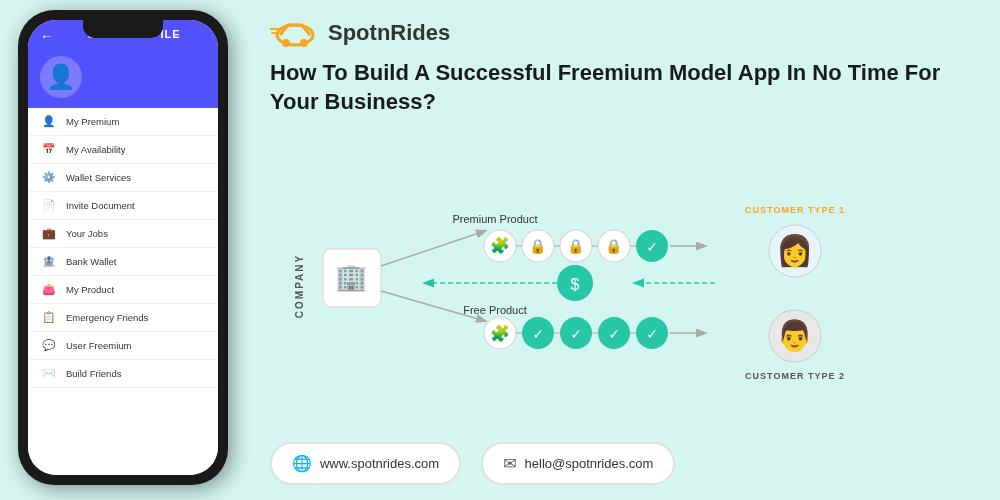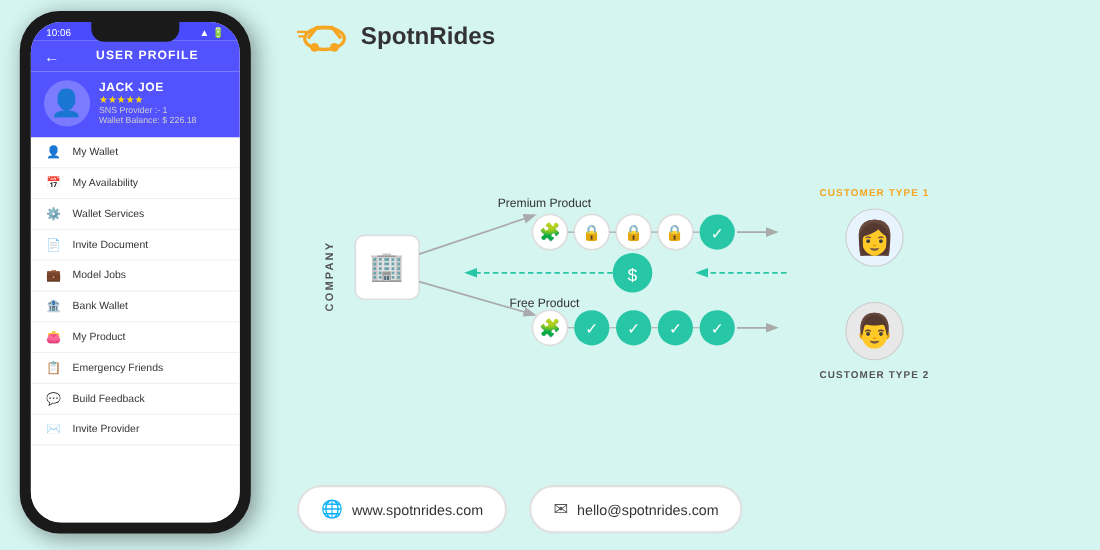--- a/index.html
+++ b/index.html
@@ -241,83 +241,73 @@
     }
   </style>
 </head>
 <body>
 
 <div class="phone-wrapper">
   <div class="phone-outer">
     <div class="phone-notch"></div>
     <div class="phone-screen">
 
-      <div class="status-bar">
-        <span>10:06</span>
-        <span>▲ 🔋</span>
-      </div>
 
       <div class="app-header">
         <span class="back-arrow">←</span>
         <span class="header-title">USER PROFILE</span>
       </div>
 
       <div class="profile-section">
         <div class="avatar-circle">
           <span class="avatar-icon">👤</span>
         </div>
-        <div class="profile-info">
-          <div class="profile-name">JACK JOE</div>
-          <div class="stars">★★★★★</div>
-          <div class="profile-detail">SNS Provider :- 1</div>
-          <div class="wallet-balance">Wallet Balance: $ 226.18</div>
-        </div>
       </div>
 
       <div class="menu-list">
 
       <div class="menu-item">
       <span class="menu-icon">👤</span>
-      <span>My Wallet</span>
+      <span>My Premium</span>
     </div>
           <div class="menu-item">
       <span class="menu-icon">📅</span>
       <span>My Availability</span>
     </div>
           <div class="menu-item">
       <span class="menu-icon">⚙️</span>
       <span>Wallet Services</span>
     </div>
           <div class="menu-item">
       <span class="menu-icon">📄</span>
       <span>Invite Document</span>
     </div>
           <div class="menu-item">
       <span class="menu-icon">💼</span>
-      <span>Model Jobs</span>
+      <span>Your Jobs</span>
     </div>
           <div class="menu-item">
       <span class="menu-icon">🏦</span>
       <span>Bank Wallet</span>
     </div>
           <div class="menu-item">
       <span class="menu-icon">👛</span>
       <span>My Product</span>
     </div>
           <div class="menu-item">
       <span class="menu-icon">📋</span>
       <span>Emergency Friends</span>
     </div>
           <div class="menu-item">
       <span class="menu-icon">💬</span>
-      <span>Build Feedback</span>
+      <span>User Freemium</span>
     </div>
           <div class="menu-item">
       <span class="menu-icon">✉️</span>
-      <span>Invite Provider</span>
+      <span>Build Friends</span>
     </div>
         </div>
 
     </div>
   </div>
 </div>
 
 <div class="right-content">
 
   <div class="brand-header">
@@ -330,20 +320,21 @@
         <circle cx="34" cy="28" r="4" fill="#f5a623"></circle>
         <path d="M10 20 L18 10 L32 10 L40 20" fill="none" stroke="#f5a623" stroke-width="3"></path>
 
         <line x1="0" y1="14" x2="8" y2="14" stroke="#f5a623" stroke-width="2" stroke-linecap="round"></line>
         <line x1="2" y1="18" x2="7" y2="18" stroke="#f5a623" stroke-width="2" stroke-linecap="round"></line>
       </svg>
     </div>
     <span class="brand-name">SpotnRides</span>
   </div>
 
+  <div class="main-title">How To Build A Successful Freemium Model App In No Time For Your Business?</div>
 
   <div class="diagram-area">
     <svg class="diagram-svg" viewBox="0 0 680 220">
 
       <text x="18" y="115" font-size="10" font-weight="bold" fill="#555" transform="rotate(-90,18,115)" text-anchor="middle" letter-spacing="2">COMPANY</text>
 
       <rect x="38" y="78" width="58" height="58" rx="8" fill="white" stroke="#ddd" stroke-width="1.5"></rect>
 
       <text x="67" y="115" font-size="26" text-anchor="middle">🏢</text>
 

